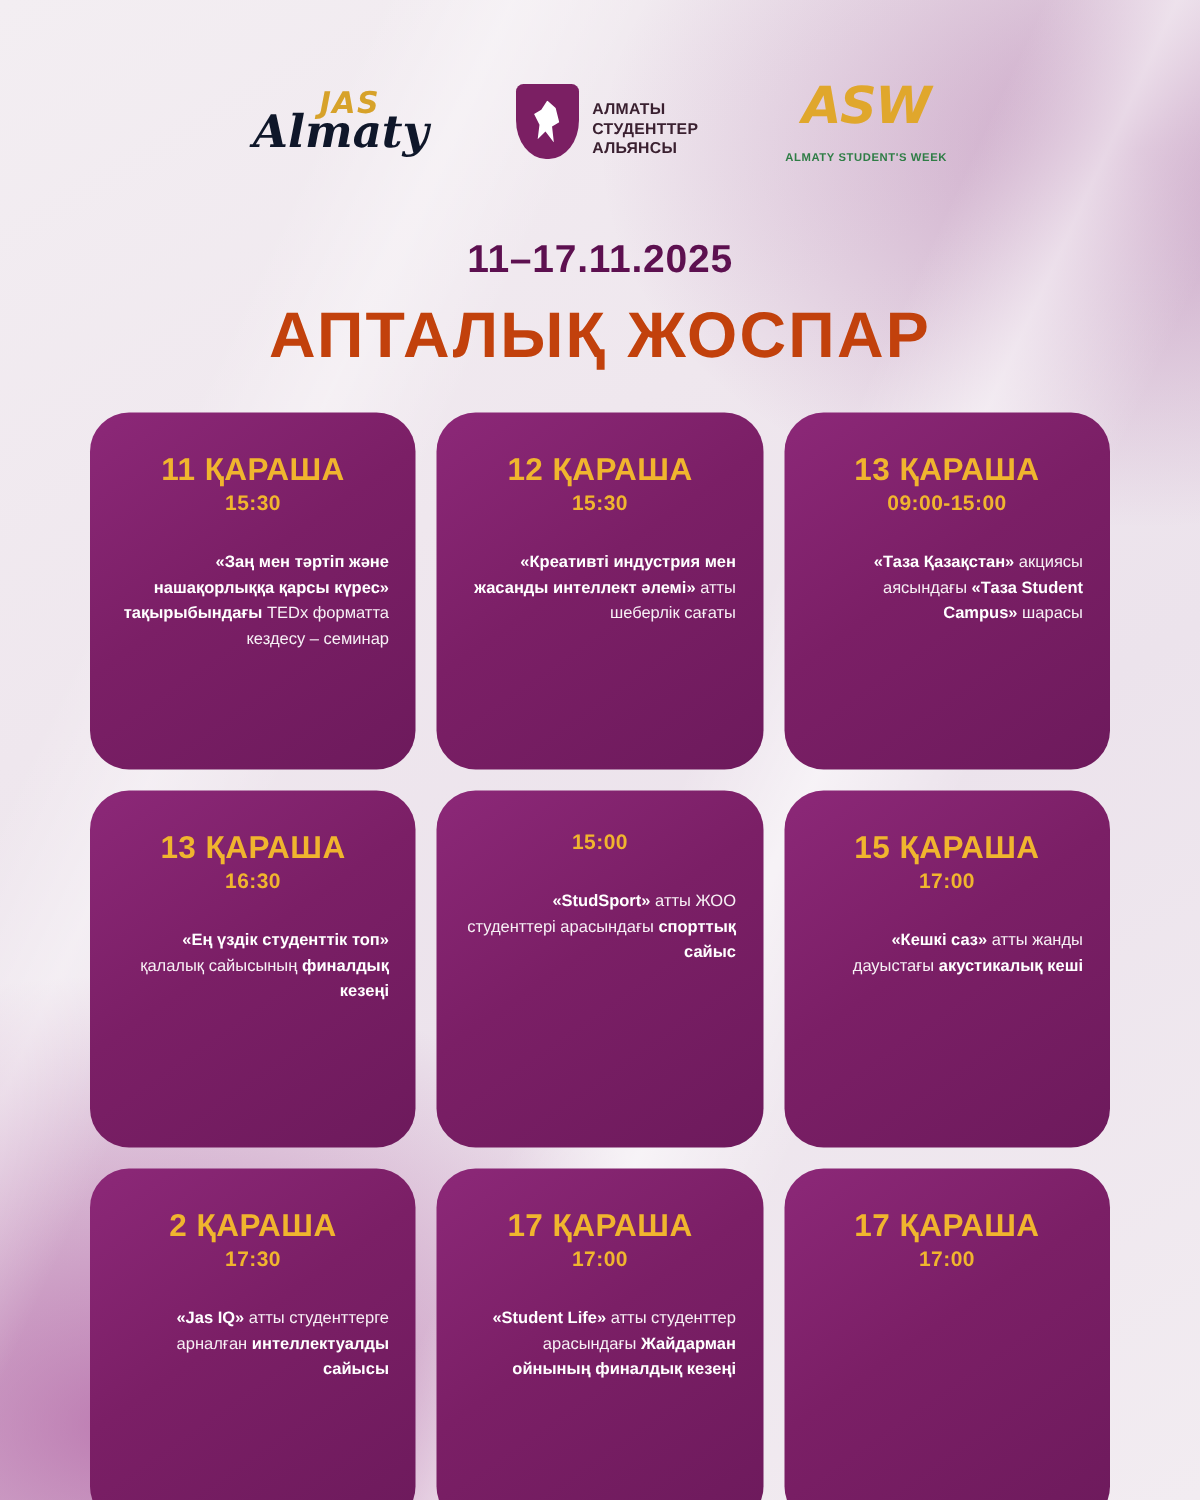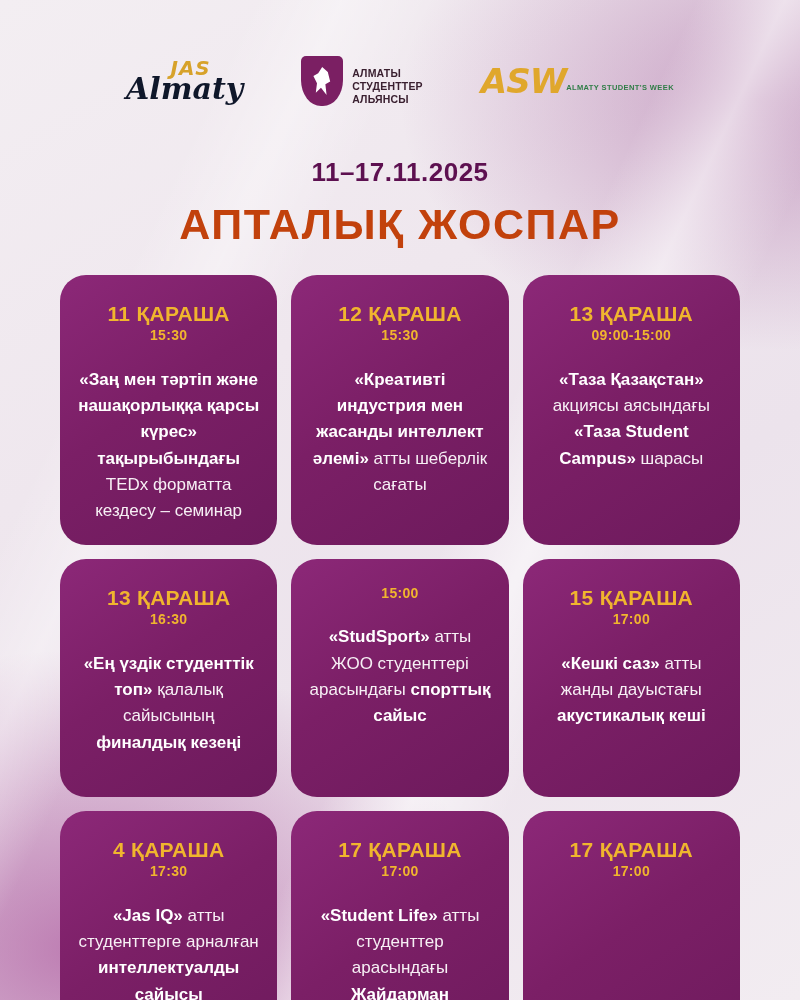--- a/index.html
+++ b/index.html
@@ -83,21 +83,21 @@
   }
   .logo-asa .asa-text {
     font-size: 10.5px;
     font-weight: 700;
     color: #3a2030;
     line-height: 1.25;
     letter-spacing: 0.2px;
   }
   .logo-asw {
     display: flex;
-    flex-direction: row;
+    flex-direction: column;
     align-items: center;
     line-height: 1;
   }
   .logo-asw .asw {
     font-family: "DejaVu Sans", sans-serif;
     font-weight: 700;
     font-style: italic;
     font-size: 34px;
     color: #e0a72c;
     letter-spacing: -1px;
@@ -133,21 +133,21 @@
     margin-top: 26px;
     display: grid;
     grid-template-columns: repeat(3, 1fr);
     gap: 14px;
   }
   .card {
     background: linear-gradient(145deg, #8c2878 0%, #7b1f66 45%, #6d1a5c 100%);
     border-radius: 26px;
     padding: 26px 18px 20px;
     min-height: 238px;
-    text-align: center;
+    text-align: right;
     color: #ffffff;
     display: flex;
     flex-direction: column;
     align-items: center;
   }
   .card .c-date {
     font-size: 21px;
     font-weight: 700;
     color: #f0b52e;
     letter-spacing: 0.3px;
@@ -155,21 +155,21 @@
   }
   .card .c-time {
     font-size: 14px;
     font-weight: 700;
     color: #f0b52e;
     letter-spacing: 0.3px;
     line-height: 1.25;
   }
   .card .c-desc {
     margin-top: 22px;
-    font-size: 17px;
+    font-size: 11px;
     line-height: 1.55;
     color: #f7f0f5;
   }
   .card .c-desc b { font-weight: 700; color: #ffffff; }
 </style>
 </head>
 <body>
 
 <div class="bg-streaks"></div>
 
@@ -225,21 +225,21 @@
       <div class="card">
         <div class="c-time">15:00</div>
         <div class="c-desc"><b>«StudSport»</b><span> атты ЖОО студенттері арасындағы </span><b>спорттық сайыс</b></div>
       </div>
       <div class="card">
         <div class="c-date">15 ҚАРАША</div>
         <div class="c-time">17:00</div>
         <div class="c-desc"><b>«Кешкі саз»</b><span> атты жанды дауыстағы </span><b>акустикалық кеші</b></div>
       </div>
       <div class="card">
-        <div class="c-date">4 ҚАРАША</div>
+        <div class="c-date">2 ҚАРАША</div>
         <div class="c-time">17:30</div>
         <div class="c-desc"><b>«Jas IQ»</b><span> атты студенттерге арналған </span><b>интеллектуалды сайысы</b></div>
       </div>
       <div class="card">
         <div class="c-date">17 ҚАРАША</div>
         <div class="c-time">17:00</div>
         <div class="c-desc"><b>«Student Life»</b><span> атты студенттер арасындағы </span><b>Жайдарман ойнының финалдық кезеңі</b></div>
       </div>
       <div class="card">
         <div class="c-date">17 ҚАРАША</div>

